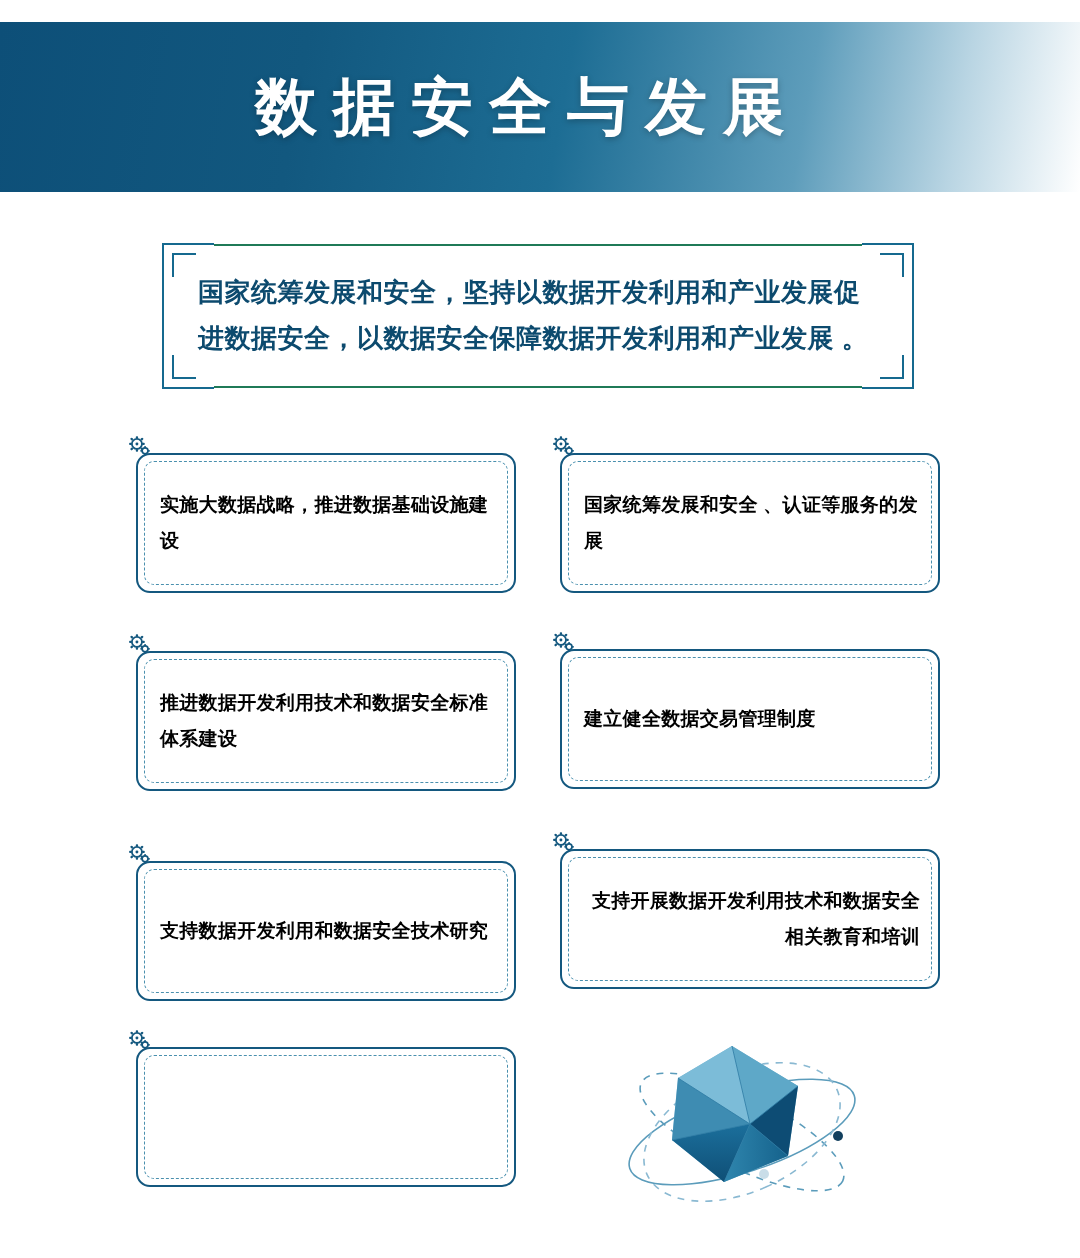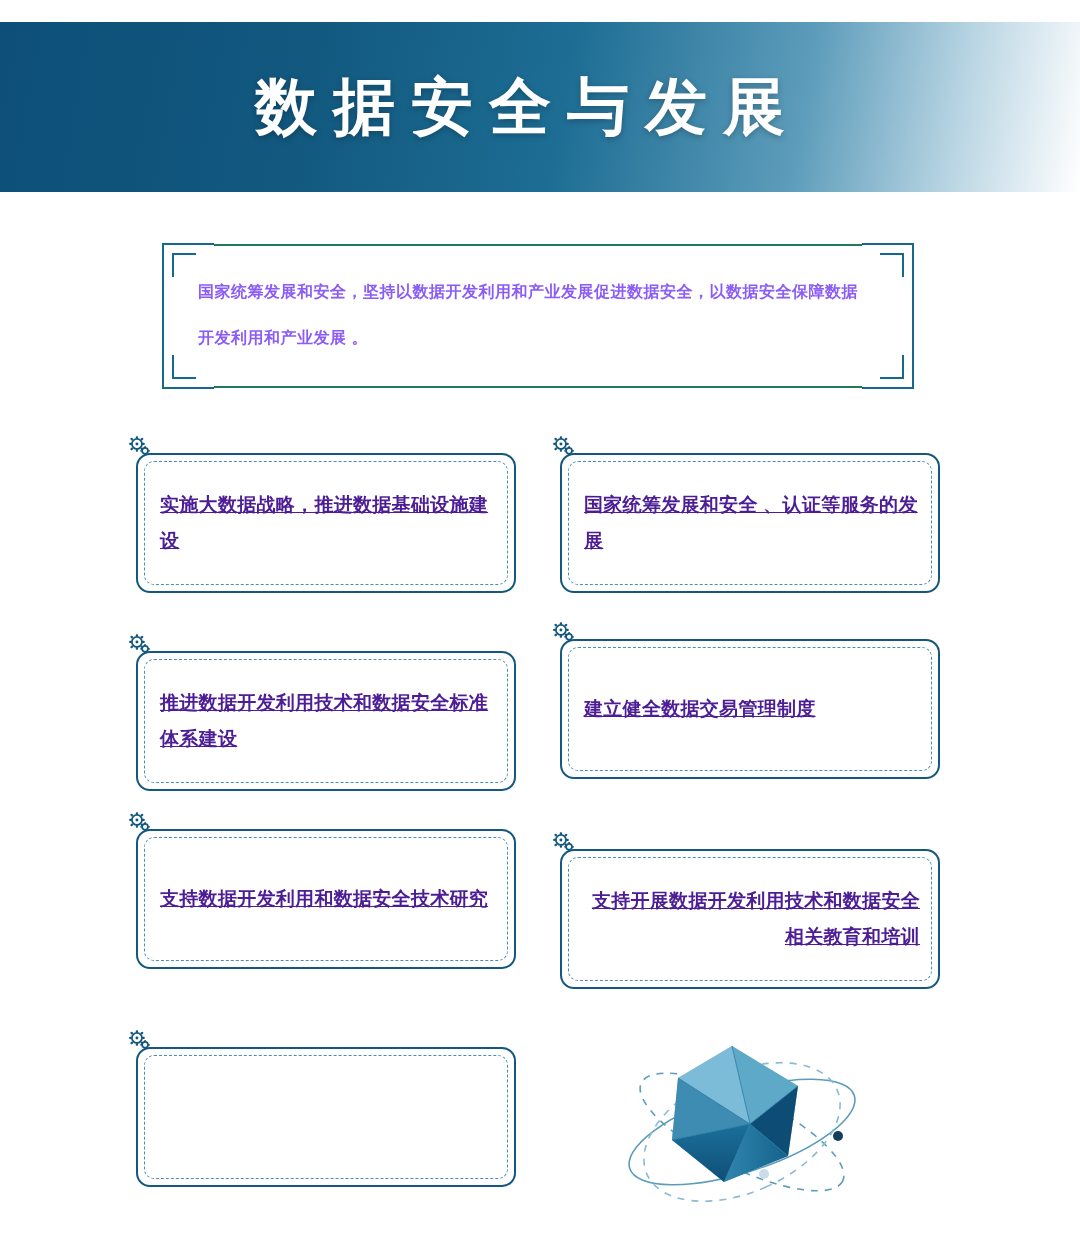--- a/index.html
+++ b/index.html
@@ -87,24 +87,24 @@
   .corner.tl { left: 10px;  top: 10px;  border-right: none; border-bottom: none; }
   .corner.tr { right: 10px; top: 10px;  border-left: none;  border-bottom: none; }
   .corner.bl { left: 10px;  bottom: 10px; border-right: none; border-top: none; }
   .corner.br { right: 10px; bottom: 10px; border-left: none;  border-top: none; }
 
   .quote-text {
     position: absolute;
     left: 36px;
     right: 40px;
     top: 26px;
-    font-size: 16px;
+    font-size: 26px;
     font-weight: 700;
     line-height: 46px;
-    color: #8b5cf6;
+    color: #0c4a6e;
     letter-spacing: 0.5px;
   }
 
   
   .cards {
     position: absolute;
     left: 128px;
     top: 435px;
     width: 824px;
   }
@@ -134,23 +134,22 @@
   }
   .card-text {
     position: absolute;
     left: 22px;
     right: 18px;
     top: 50%;
     transform: translateY(-50%);
     font-size: 19px;
     font-weight: 700;
     line-height: 36px;
-    color: #4c1d95;
+    color: #000000;
     letter-spacing: 0.3px;
-    text-decoration: underline;
   }
   .gear-icon {
     position: absolute;
     left: 0px;
     top: 0px;
     width: 26px;
     height: 26px;
     color: #14587f;
   }
 
@@ -262,21 +261,21 @@
         <rect x="15.1" y="18.4" width="2.6" height="2.2" rx="0.8"></rect>
         <rect x="24.3" y="18.4" width="2.6" height="2.2" rx="0.8"></rect>
       </g>
     </svg>
     <div class="card">
       <div class="card-inner"></div>
       <div class="card-text">推进数据开发利用技术和数据安全标准体系建设</div>
     </div>
   </div>
 
-  <div class="card-cell" style="left:424px; top:186px; width:400px; height:198px;">
+  <div class="card-cell" style="left:424px; top:196px; width:400px; height:198px;">
     <svg class="gear-icon" viewBox="0 0 32 32">
       <circle cx="11" cy="11" r="6.2" fill="none" stroke="currentColor" stroke-width="2.2"></circle>
       <circle cx="11" cy="11" r="1.8" fill="currentColor"></circle>
       <g fill="currentColor">
         <rect x="9.6" y="1.4" width="2.8" height="3.4" rx="1"></rect>
         <rect x="9.6" y="17.2" width="2.8" height="3.4" rx="1"></rect>
         <rect x="1.4" y="9.6" width="3.4" height="2.8" rx="1"></rect>
         <rect x="17.2" y="9.6" width="3.4" height="2.8" rx="1"></rect>
         <rect x="3.2" y="3.4" width="2.8" height="3.2" rx="1" transform="rotate(-45 4.6 5)"></rect>
         <rect x="15.8" y="15.6" width="2.8" height="3.2" rx="1" transform="rotate(-45 17.2 17.2)"></rect>
@@ -290,21 +289,21 @@
         <rect x="15.1" y="18.4" width="2.6" height="2.2" rx="0.8"></rect>
         <rect x="24.3" y="18.4" width="2.6" height="2.2" rx="0.8"></rect>
       </g>
     </svg>
     <div class="card">
       <div class="card-inner"></div>
       <div class="card-text">建立健全数据交易管理制度</div>
     </div>
   </div>
 
-  <div class="card-cell" style="left:0px; top:376px; width:400px; height:198px;">
+  <div class="card-cell" style="left:0px; top:408px; width:400px; height:198px;">
     <svg class="gear-icon" viewBox="0 0 32 32">
       <circle cx="11" cy="11" r="6.2" fill="none" stroke="currentColor" stroke-width="2.2"></circle>
       <circle cx="11" cy="11" r="1.8" fill="currentColor"></circle>
       <g fill="currentColor">
         <rect x="9.6" y="1.4" width="2.8" height="3.4" rx="1"></rect>
         <rect x="9.6" y="17.2" width="2.8" height="3.4" rx="1"></rect>
         <rect x="1.4" y="9.6" width="3.4" height="2.8" rx="1"></rect>
         <rect x="17.2" y="9.6" width="3.4" height="2.8" rx="1"></rect>
         <rect x="3.2" y="3.4" width="2.8" height="3.2" rx="1" transform="rotate(-45 4.6 5)"></rect>
         <rect x="15.8" y="15.6" width="2.8" height="3.2" rx="1" transform="rotate(-45 17.2 17.2)"></rect>

